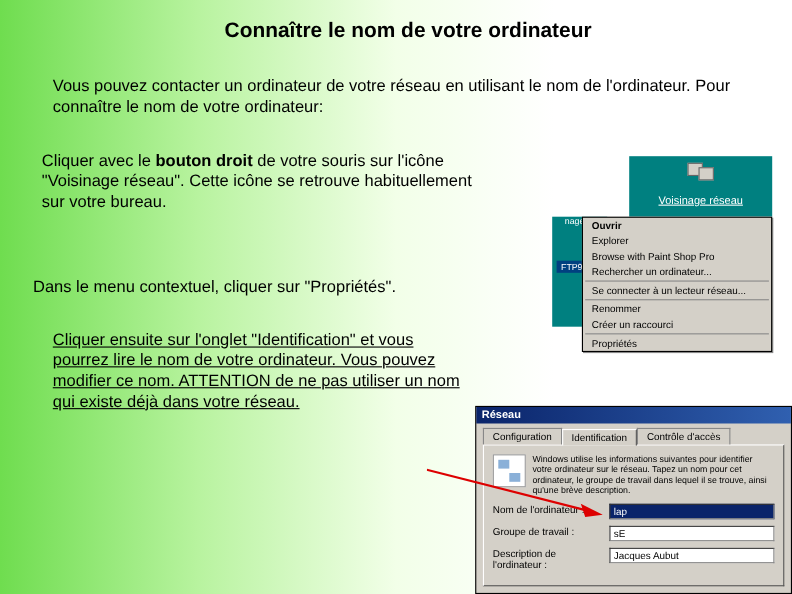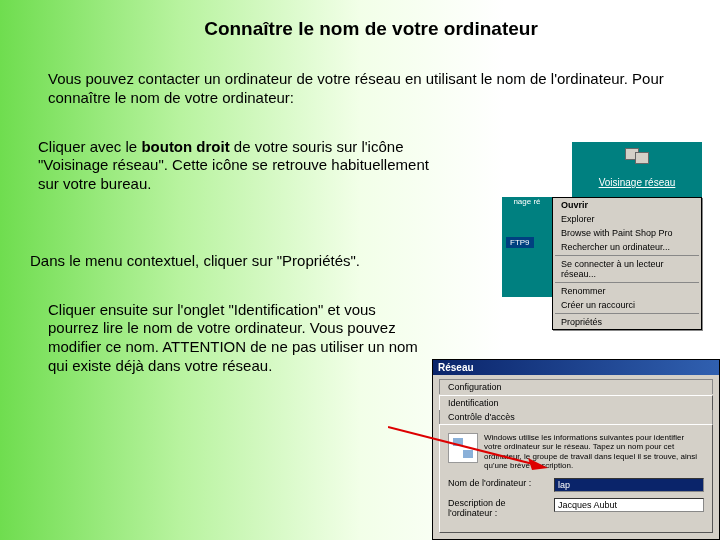--- a/index.html
+++ b/index.html
@@ -7,40 +7,40 @@
     width: 720px; height: 540px;
     background: linear-gradient(to right, #6fdd4f 0%, #b8f39f 25%, #f2ffe8 50%, #ffffff 70%);
     font-family: Arial, sans-serif;
     position: relative;
     overflow: hidden;
   }
   .title { text-align: center; font-size: 19px; font-weight: bold; padding-top: 18px; padding-left: 22px; }
   .intro { font-size: 15px; padding: 30px 48px 0 48px; line-height: 1.25; }
   .step1 { font-size: 15px; padding: 30px 280px 0 38px; line-height: 1.25; }
   .step2 { font-size: 15px; padding: 58px 280px 0 30px; line-height: 1.25; }
-  .step3 { font-size: 15px; padding: 30px 300px 0 48px; line-height: 1.25; }
+  .step3 { font-size: 15px; padding: 30px 300px 0 48px; line-height: 1.25; text-decoration: underline; }
 
   .win-icon-area { position: absolute; top: 142px; right: 18px; width: 240px; height: 220px; }
   .voisinage-block { position: absolute; top: 0; right: 0; width: 130px; height: 55px; background: #008080; text-align: center; padding-top: 4px; }
   .net-icon { width: 28px; height: 24px; margin: 0 auto 2px; position: relative; }
   .net-icon::before { content: ""; position: absolute; left: 2px; top: 2px; width: 12px; height: 10px; background: #d4d0c8; border: 1px solid #666; }
   .net-icon::after { content: ""; position: absolute; right: 2px; top: 6px; width: 12px; height: 10px; background: #d4d0c8; border: 1px solid #666; }
   .icon-label { font-size: 10px; color: #fff; text-decoration: underline; }
   .left-teal { position: absolute; top: 55px; left: 40px; width: 50px; height: 100px; background: #008080; }
   .left-teal .lbl { color: #fff; font-size: 8px; display: block; text-align: center; }
   .ftp-tag { position: absolute; top: 40px; left: 4px; background: #004080; color: #fff; font-size: 8px; padding: 1px 4px; }
 
-  .ctx-menu { position: absolute; top: 55px; right: 0; width: 150px; background: #d4d0c8; border: 1px solid #000; box-shadow: 1px 1px 0 #888; font-size: 9px; }
+  .ctx-menu { position: absolute; top: 55px; right: 0; width: 173px; background: #d4d0c8; border: 1px solid #000; box-shadow: 1px 1px 0 #888; font-size: 9px; }
   .ctx-item { padding: 2px 8px; border-bottom: none; }
   .ctx-item.bold { font-weight: bold; }
   .ctx-sep { border-top: 1px solid #888; margin: 1px 2px; }
 
   .dialog { position: absolute; bottom: 0; right: 0; width: 288px; background: #d4d0c8; border: 1px solid #000; font-size: 9px; }
   .dlg-title { background: linear-gradient(to right, #0a246a, #3060b0); color: #fff; padding: 2px 5px; font-size: 10px; font-weight: bold; }
-  .tabs { display: flex; padding: 4px 6px 0 6px; gap: 0; flex-direction: column; }
+  .tabs { display: flex; padding: 4px 6px 0 6px; gap: 0; }
   .tab { background: #d4d0c8; border: 1px solid #888; border-bottom: none; padding: 2px 8px; font-size: 9px; position: relative; }
   .tab.active { background: #d4d0c8; border-color: #fff #555 #d4d0c8 #fff; z-index: 2; top: 1px; }
   .tab-body { margin: 0 6px 6px; border: 1px solid #fff; border-right-color: #555; border-bottom-color: #555; padding: 8px; background: #d4d0c8; }
   .info-row { display: flex; gap: 6px; margin-bottom: 8px; }
   .info-icon { width: 30px; height: 30px; background: #fff; border: 1px solid #999; flex-shrink: 0; position: relative; }
   .info-icon::before { content:""; position:absolute; left:4px; top:4px; width:10px; height:8px; background:#8ab0d8; }
   .info-icon::after { content:""; position:absolute; right:4px; bottom:4px; width:10px; height:8px; background:#8ab0d8; }
   .info-text { font-size: 8px; line-height: 1.15; }
   .field-row { display: flex; align-items: flex-start; margin-bottom: 6px; gap: 6px; }
   .field-label { width: 100px; font-size: 9px; }
@@ -98,20 +98,24 @@
   <div class="tab-body">
     <div class="info-row">
       <div class="info-icon"></div>
       <div class="info-text">Windows utilise les informations suivantes pour identifier votre ordinateur sur le réseau. Tapez un nom pour cet ordinateur, le groupe de travail dans lequel il se trouve, ainsi qu'une brève description.</div>
     </div>
     <div class="field-row">
       <div class="field-label">Nom de l'ordinateur :</div>
       <div class="field-input sel">lap</div>
     </div>
     <div class="field-row">
+      <div class="field-label">Groupe de travail :</div>
+      <div class="field-input">sE</div>
+    </div>
+    <div class="field-row">
       <div class="field-label">Description de l'ordinateur :</div>
       <div class="field-input">Jacques Aubut</div>
     </div>
   </div>
 </div>
 
 <svg class="arrow" viewBox="0 0 160 50">
   <line x1="0" y1="5" x2="145" y2="42" stroke="#d00" stroke-width="2"></line>
   <polygon points="160,46 140,36 144,48" fill="#d00"></polygon>
 </svg>

